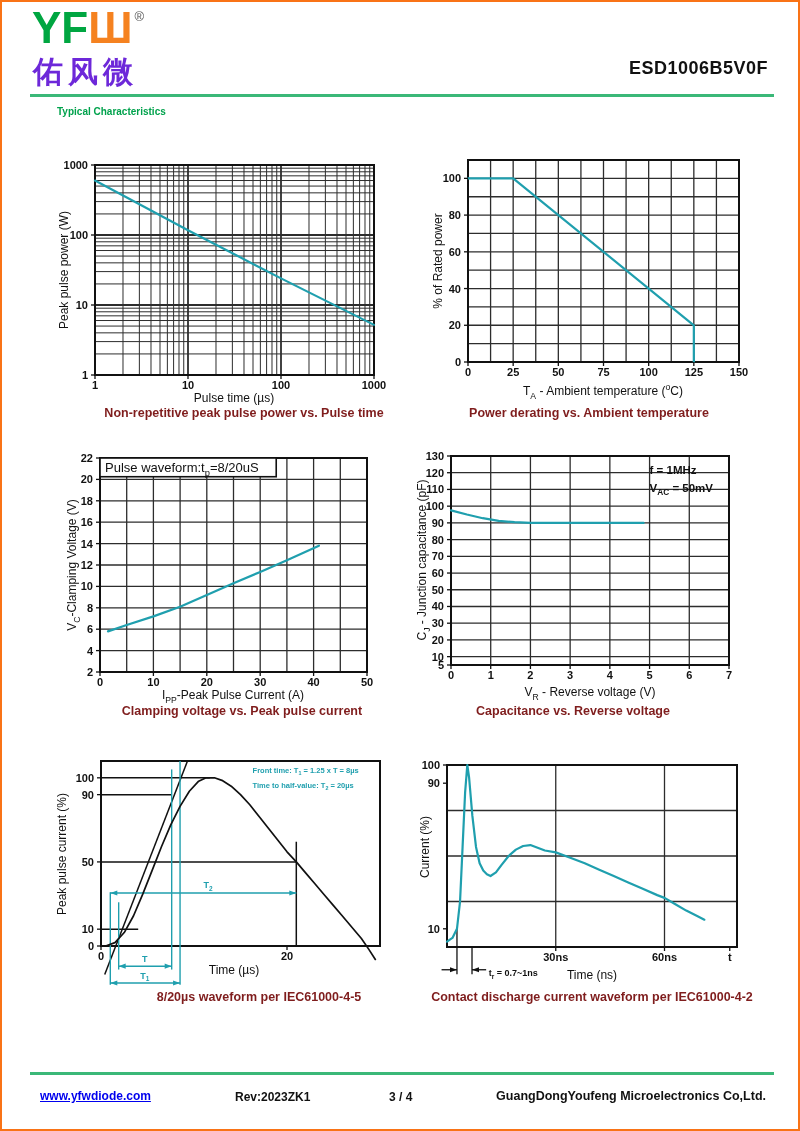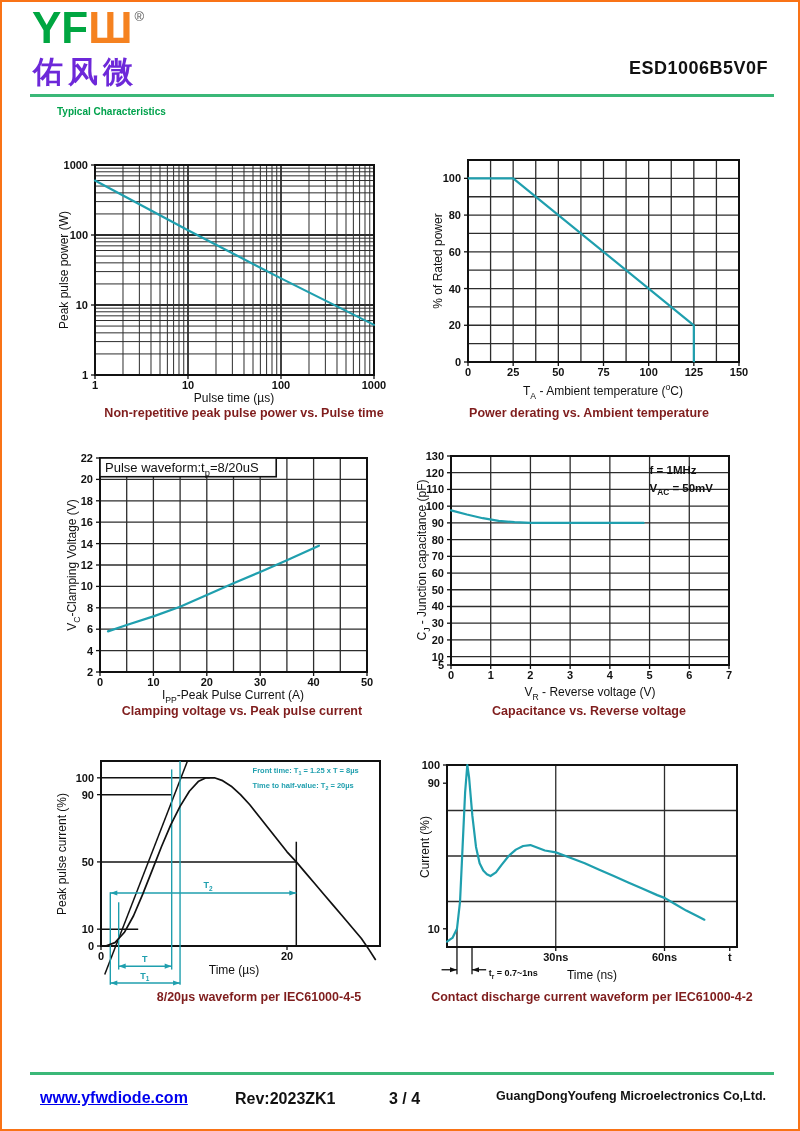--- a/index.html
+++ b/index.html
@@ -21,25 +21,25 @@
   .part-number{right:30px; top:56px; font-size:18px; font-weight:700; letter-spacing:.5px;text-align:right;}
   .rule{height:3px; background:var(--green);}
   .rule-top{left:28px; top:92px; width:744px;}
   .rule-bottom{left:28px; top:1070px; width:744px;}
   .section-title{left:55px; top:104px; font-size:10px; font-weight:700; color:var(--hgreen);}
   #chart-canvas{position:absolute; left:0; top:0; width:800px; height:1131px;}
   .caption{width:380px; text-align:center; font-size:12.5px; font-weight:700; color:#7f1d1d;}
   .cap1{left:52px;  top:404px;}
   .cap2{left:397px; top:404px;}
   .cap3{left:50px;  top:702px;}
-  .cap4{left:397px; top:702px;}
+  .cap4{left:381px; top:702px;}
   .cap5{left:67px;  top:988px;}
   .cap6{left:400px; top:988px;text-align:center;}
   .chart-region{pointer-events:none; background:transparent;}
-  .footer-item{font-size:16px; font-weight:700;}
+  .footer-item{font-size:12px; font-weight:700;}
   .f-link{left:38px; top:1087px; color:var(--link); text-decoration:underline;}
   .f-rev{left:233px; top:1088px;}
   .f-page{left:387px; top:1088px;}
   .f-company{right:32px; top:1087px; font-size:12.5px;}
 </style>
 </head>
 <body>
 
 <div id="page">
 

